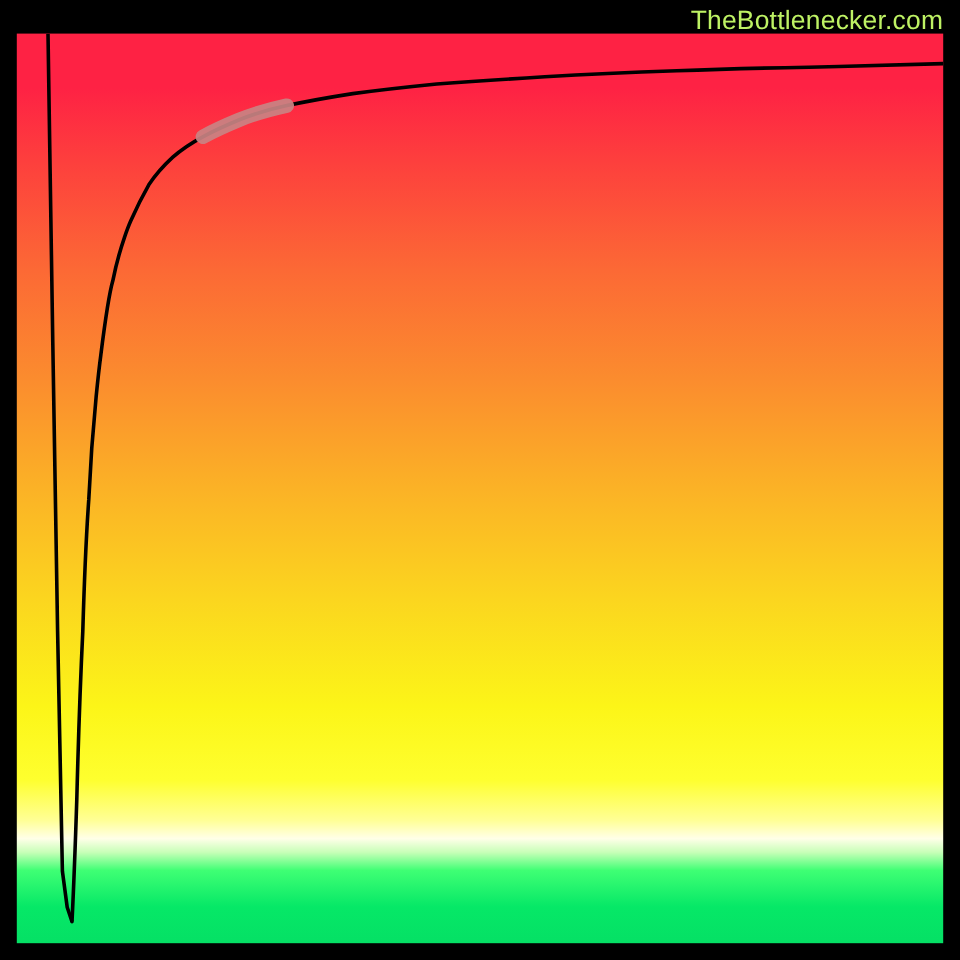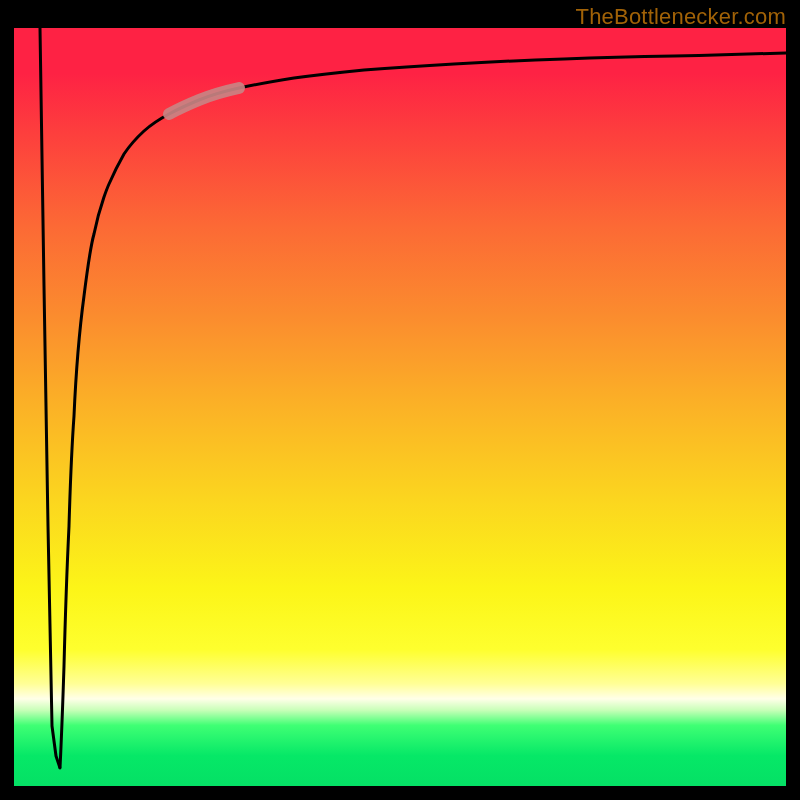--- a/index.html
+++ b/index.html
@@ -48,21 +48,21 @@
     position: absolute;
     left: 0;
     top: 0;
     width: 772px;
     height: 758px;
   }
   .attribution {
     position: absolute;
     top: 4px;
     right: 14px;
-    color: #a16207;
+    color: #bef264;
     font-size: 22px;
     font-weight: 500;
     letter-spacing: 0.2px;
   }
 </style>
 </head>
 <body>
 
 <div class="frame">
   <div class="plot"></div>

